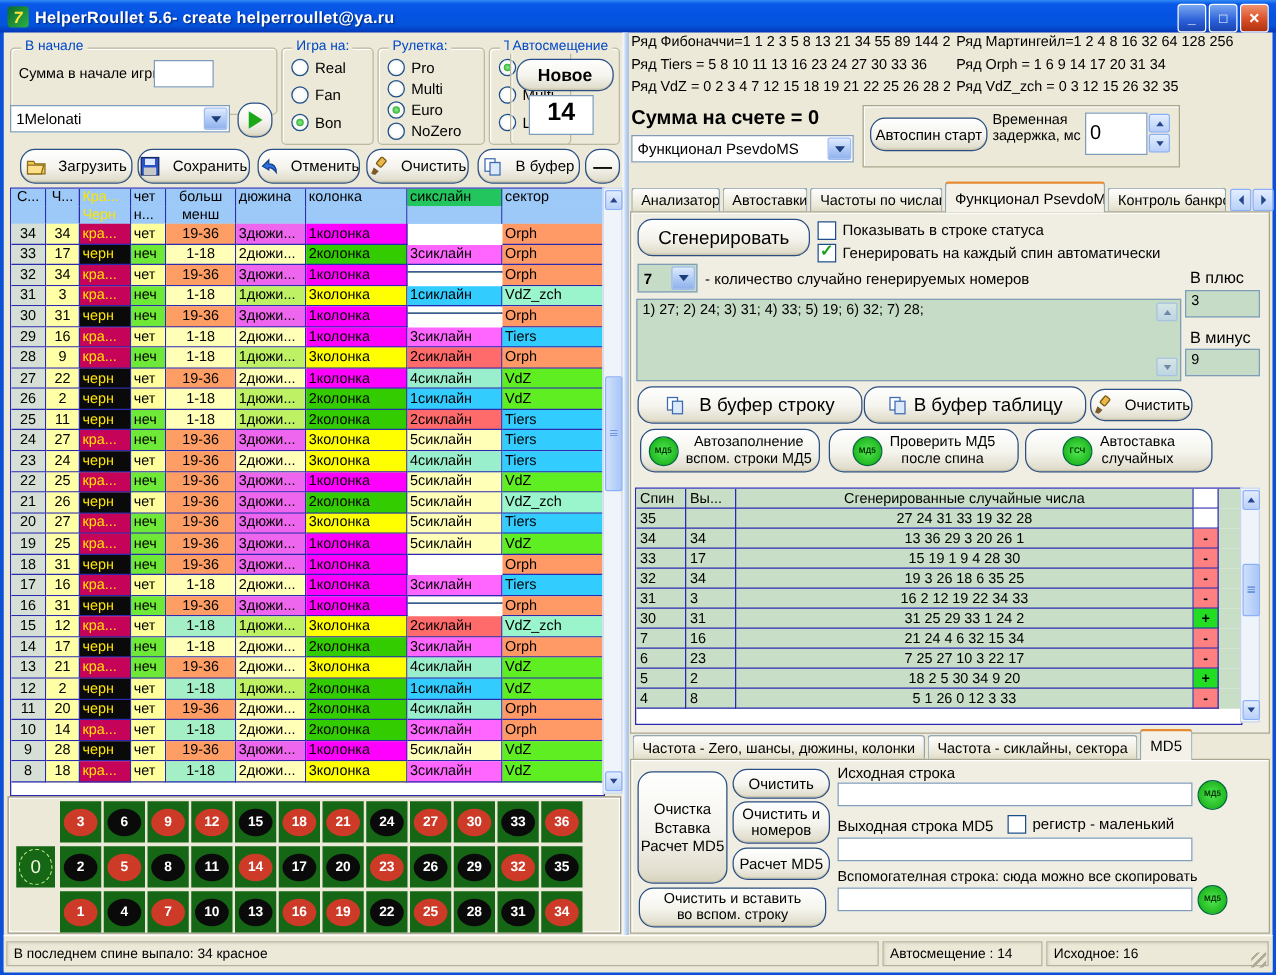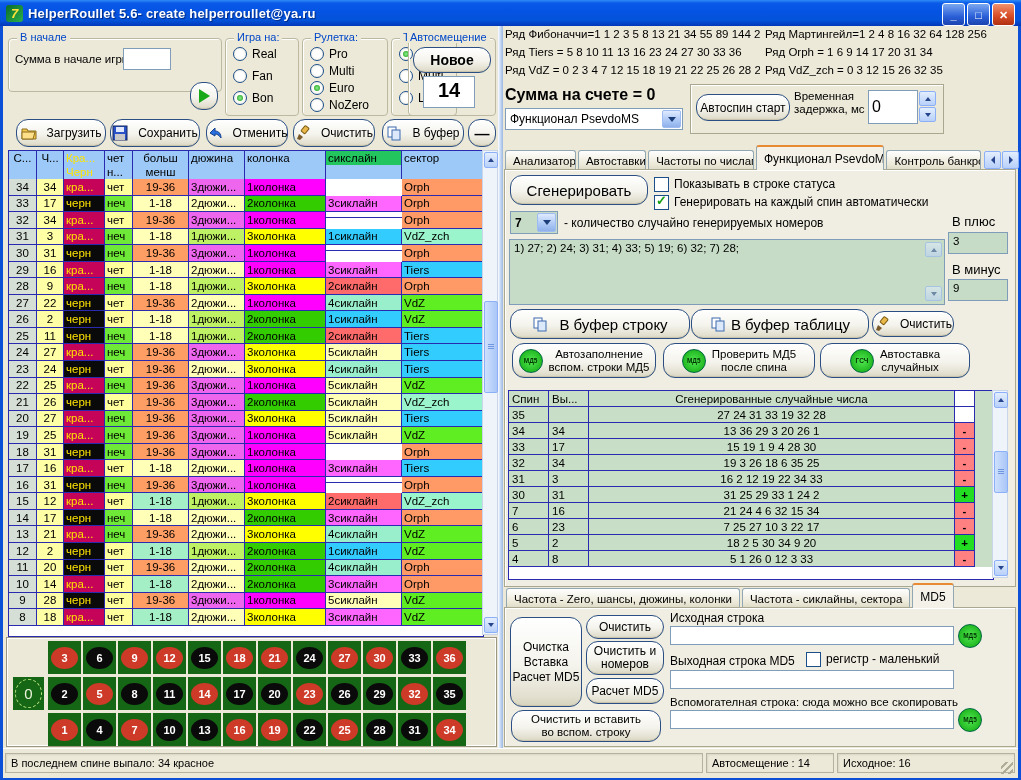--- a/index.html
+++ b/index.html
@@ -166,20 +166,26 @@
   </div>
 
   <div class="divider"></div>
 
   <div class="gbox" style="left:8px;top:38px;width:212px;height:52px;">
     <div class="glabel">В начале</div>
     <div style="position:absolute;left:6px;top:14px;font-size:11.5px;">Сумма в начале игры</div>
     <div class="input" style="left:114px;top:9px;width:48px;height:22px;"></div>
   </div>
 
+  <div class="combo" style="left:8px;top:84px;width:176px;height:22px;">
+    <span class="cv">1Melonati</span>
+    <span class="cbtn">
+        <span class="chev"></span>
+      </span>
+  </div>
   <div class="btn" style="left:190px;top:82px;width:26px;height:26px;">
     <span style="width:0;height:0;border-top:7px solid transparent;border-bottom:7px solid transparent;border-left:11px solid #18A818;"></span>
   </div>
 
   <div id="radioGroups">
       <div class="gbox" style="left: 225px; top: 38px; width: 72px; height: 76px;">
         <div class="glabel">Игра на:</div>
         <div class="radio" style="left: 7px; top: 8px;">
           <span class="rdot"></span>
           <span>Real</span>

